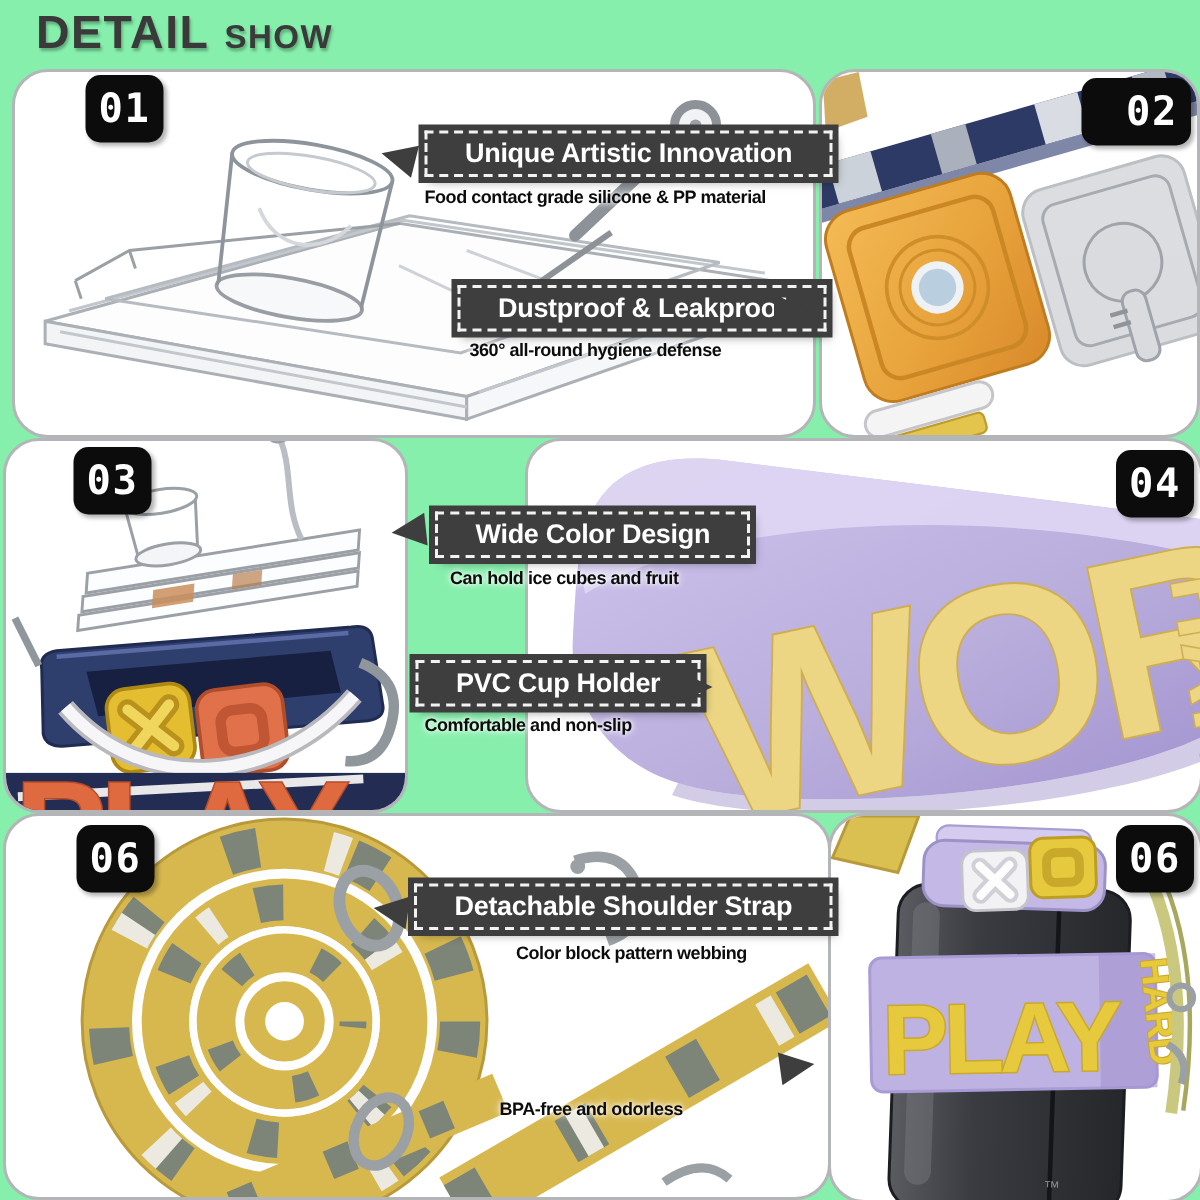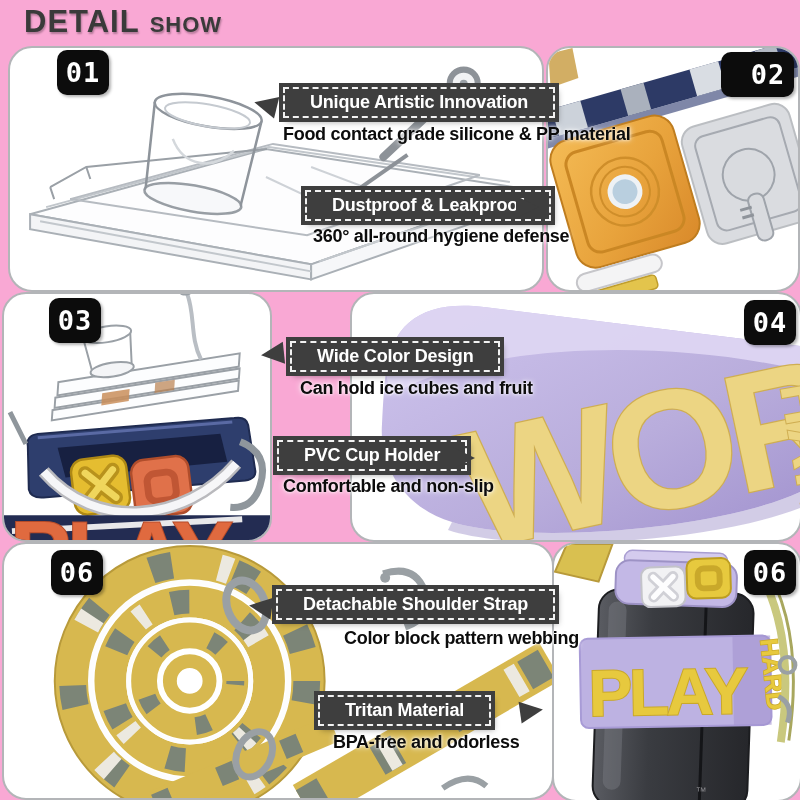--- a/index.html
+++ b/index.html
@@ -1,16 +1,16 @@
 <!DOCTYPE html>
 <html><head>
 <meta charset="utf-8">
 <style>
   html,body{margin:0;padding:0;background:#ffffff;}
-  #page{position:relative;width:800px;height:800px;background:#f9a8d4;overflow:hidden;
+  #page{position:relative;width:800px;height:800px;background:#86efac;overflow:hidden;
         font-family:"Liberation Sans", sans-serif;}
   
   .hdr{position:absolute;left:24px;top:4px;z-index:40;white-space:nowrap;}
   .hdr .t1{font-size:31px;font-weight:800;color:#3a3a3a;letter-spacing:1px;
            text-shadow:1px 2px 2px rgba(0,0,0,.28);}
   .hdr .t2{font-size:22px;font-weight:800;color:#3a3a3a;letter-spacing:1px;margin-left:10px;
            text-shadow:1px 2px 2px rgba(0,0,0,.28);}
   
   .panel{position:absolute;background:#fff;border:2px solid #b3b5b8;border-radius:24px;
          overflow:hidden;z-index:5;}
@@ -18,21 +18,21 @@
   
   .badge{position:absolute;width:52px;height:45px;background:#0c0c0c;border-radius:10px;
          display:flex;align-items:center;justify-content:center;z-index:25;
          color:#ffffff;font-family:"DejaVu Sans Mono", monospace;font-weight:bold;
          font-size:27px;letter-spacing:1px;box-shadow:2px 2px 3px rgba(0,0,0,.3);margin-left:43px;}
   
   .label-box{position:absolute;z-index:30;background:#3e3e3e;border:2px dashed #f2f2f2;
          box-shadow:0 0 0 4px #3e3e3e, 3px 4px 6px rgba(0,0,0,.35);color:#fff;
          font-weight:bold;font-size:18px;letter-spacing:-0.2px;padding:3px 25px;
          white-space:nowrap;}
-  .sub{position:absolute;z-index:30;font-weight:bold;font-size:18px;letter-spacing:-0.3px;
+  .sub{position:absolute;z-index:30;font-weight:bold;font-size:12px;letter-spacing:-0.3px;
          color:#0c0c0c;white-space:nowrap;text-shadow:0 0 3px #fff,0 0 6px #fff;}
   .arr{position:absolute;z-index:31;width:0;height:0;border-top:11px solid transparent;
          border-bottom:11px solid transparent;}
   .arr.left{border-right:23px solid #3e3e3e;}
   .arr.right{border-left:23px solid #3e3e3e;}
 </style>
 </head>
 <body>
 
 <div id="page">
@@ -301,17 +301,16 @@
   <div class="sub" style="left:300px;top:378px;">Can hold ice cubes and fruit</div>
 
   <div class="label-box" style="left:277px;top:440px;"><span>PVC Cup Holder</span></div>
   <div class="arr right" style="left:452px;top:447px;"></div>
   <div class="sub" style="left:283px;top:476px;">Comfortable and non-slip</div>
 
   <div class="arr left" style="left:249px;top:596px;transform:rotate(8deg);"></div>
   <div class="label-box" style="left:276px;top:589px;"><span>Detachable Shoulder Strap</span></div>
   <div class="sub" style="left:303px;top:628px;padding-left:41px;">Color block pattern webbing</div>
 
-  <div class="label-box" style="left:318px;top:695px;"><span>Tritan Material</span></div>
   <div class="arr right" style="left:520px;top:700px;transform:rotate(-8deg);"></div>
   <div class="sub" style="left:333px;top:732px;">BPA-free and odorless</div>
 
 </div>
 
 </body></html>

